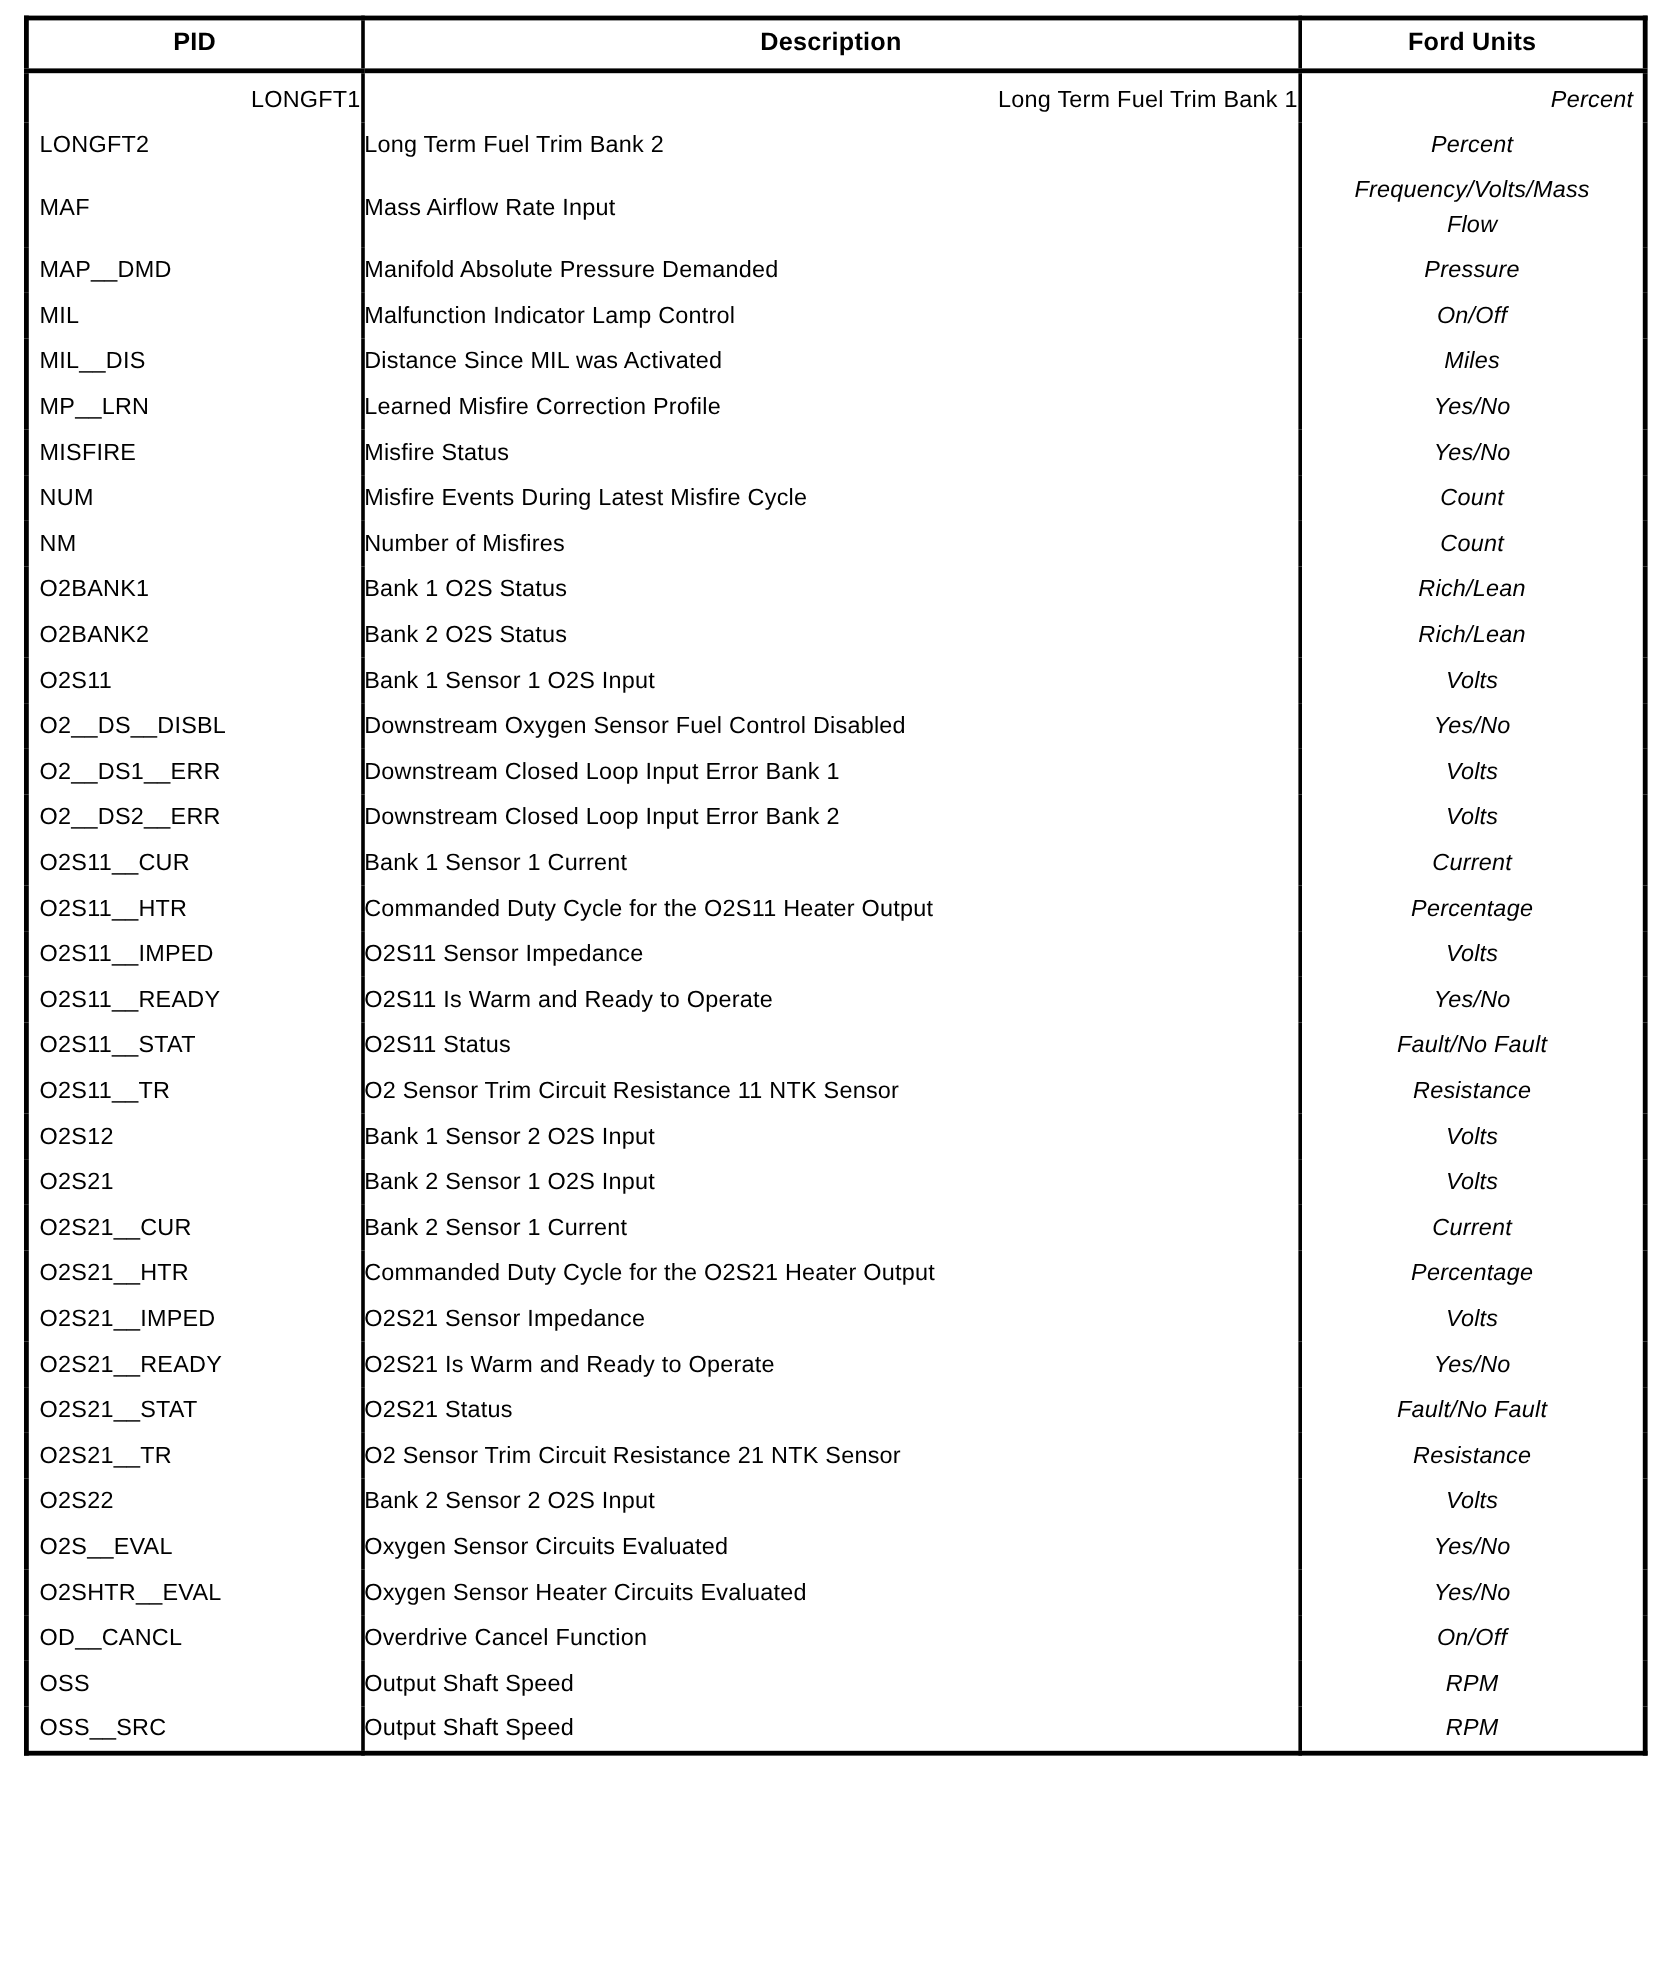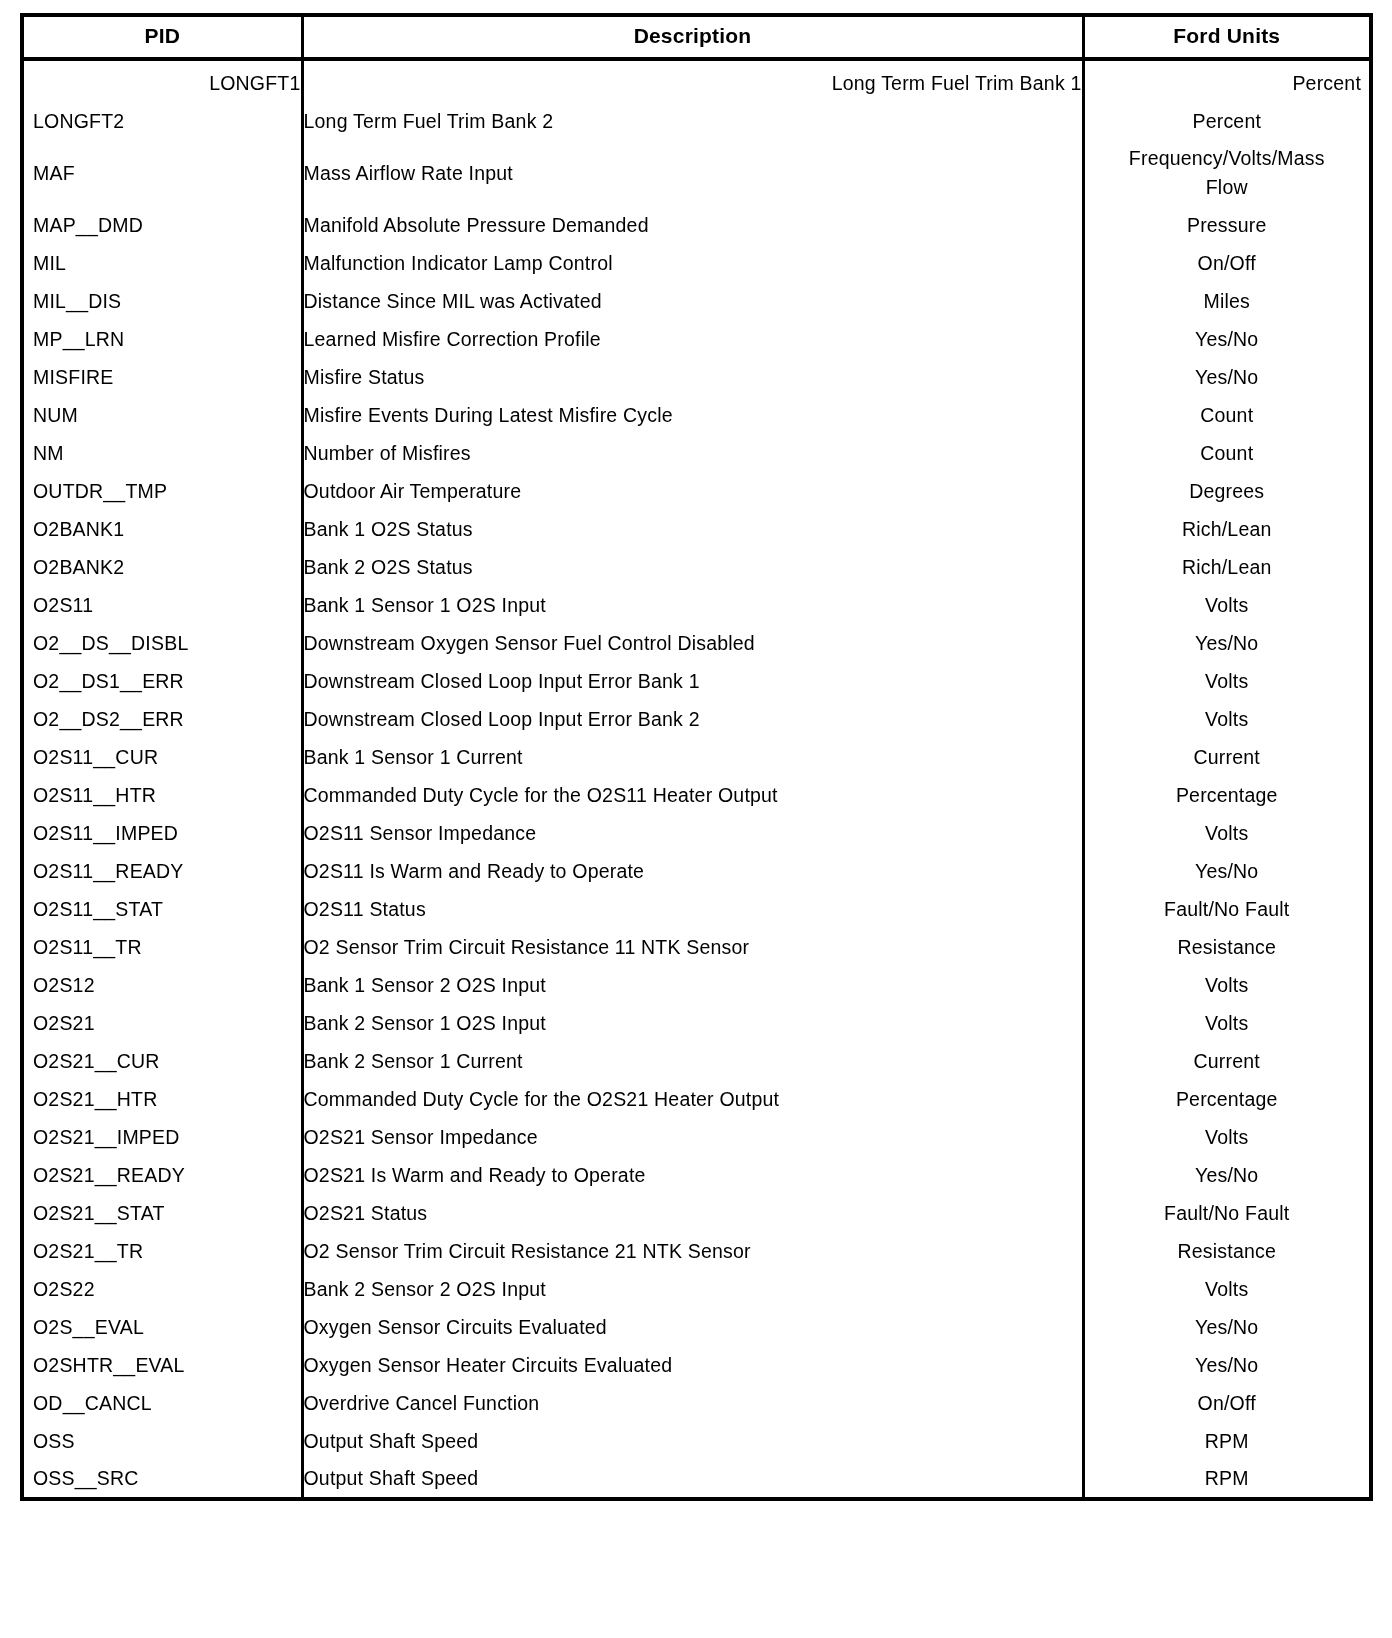--- a/index.html
+++ b/index.html
@@ -52,20 +52,21 @@
     letter-spacing: 0.2px;
   }
   tbody tr:first-child td { padding-top: 8px; text-align: right; }
   td.pid-cell { padding-left: 9px; }
   td.desc-cell { }
   td.units-cell {
     text-align: center;
     white-space: pre-line;
     padding-left: 8px;
     padding-right: 8px;
+    font-style: italic;
   }
 </style>
 </head>
 <body>
 
 <div class="page">
   <table class="pid-table">
     <colgroup>
       <col class="c1">
       <col class="c2">
@@ -124,25 +125,20 @@
           <td class="pid-cell">NUM</td>
           <td class="desc-cell">Misfire Events During Latest Misfire Cycle</td>
           <td class="units-cell">Count</td>
         </tr>
         <tr>
           <td class="pid-cell">NM</td>
           <td class="desc-cell">Number of Misfires</td>
           <td class="units-cell">Count</td>
         </tr>
         <tr>
-          <td class="pid-cell">OUTDR__TMP</td>
-          <td class="desc-cell">Outdoor Air Temperature</td>
-          <td class="units-cell">Degrees</td>
-        </tr>
-        <tr>
           <td class="pid-cell">O2BANK1</td>
           <td class="desc-cell">Bank 1 O2S Status</td>
           <td class="units-cell">Rich/Lean</td>
         </tr>
         <tr>
           <td class="pid-cell">O2BANK2</td>
           <td class="desc-cell">Bank 2 O2S Status</td>
           <td class="units-cell">Rich/Lean</td>
         </tr>
         <tr>

